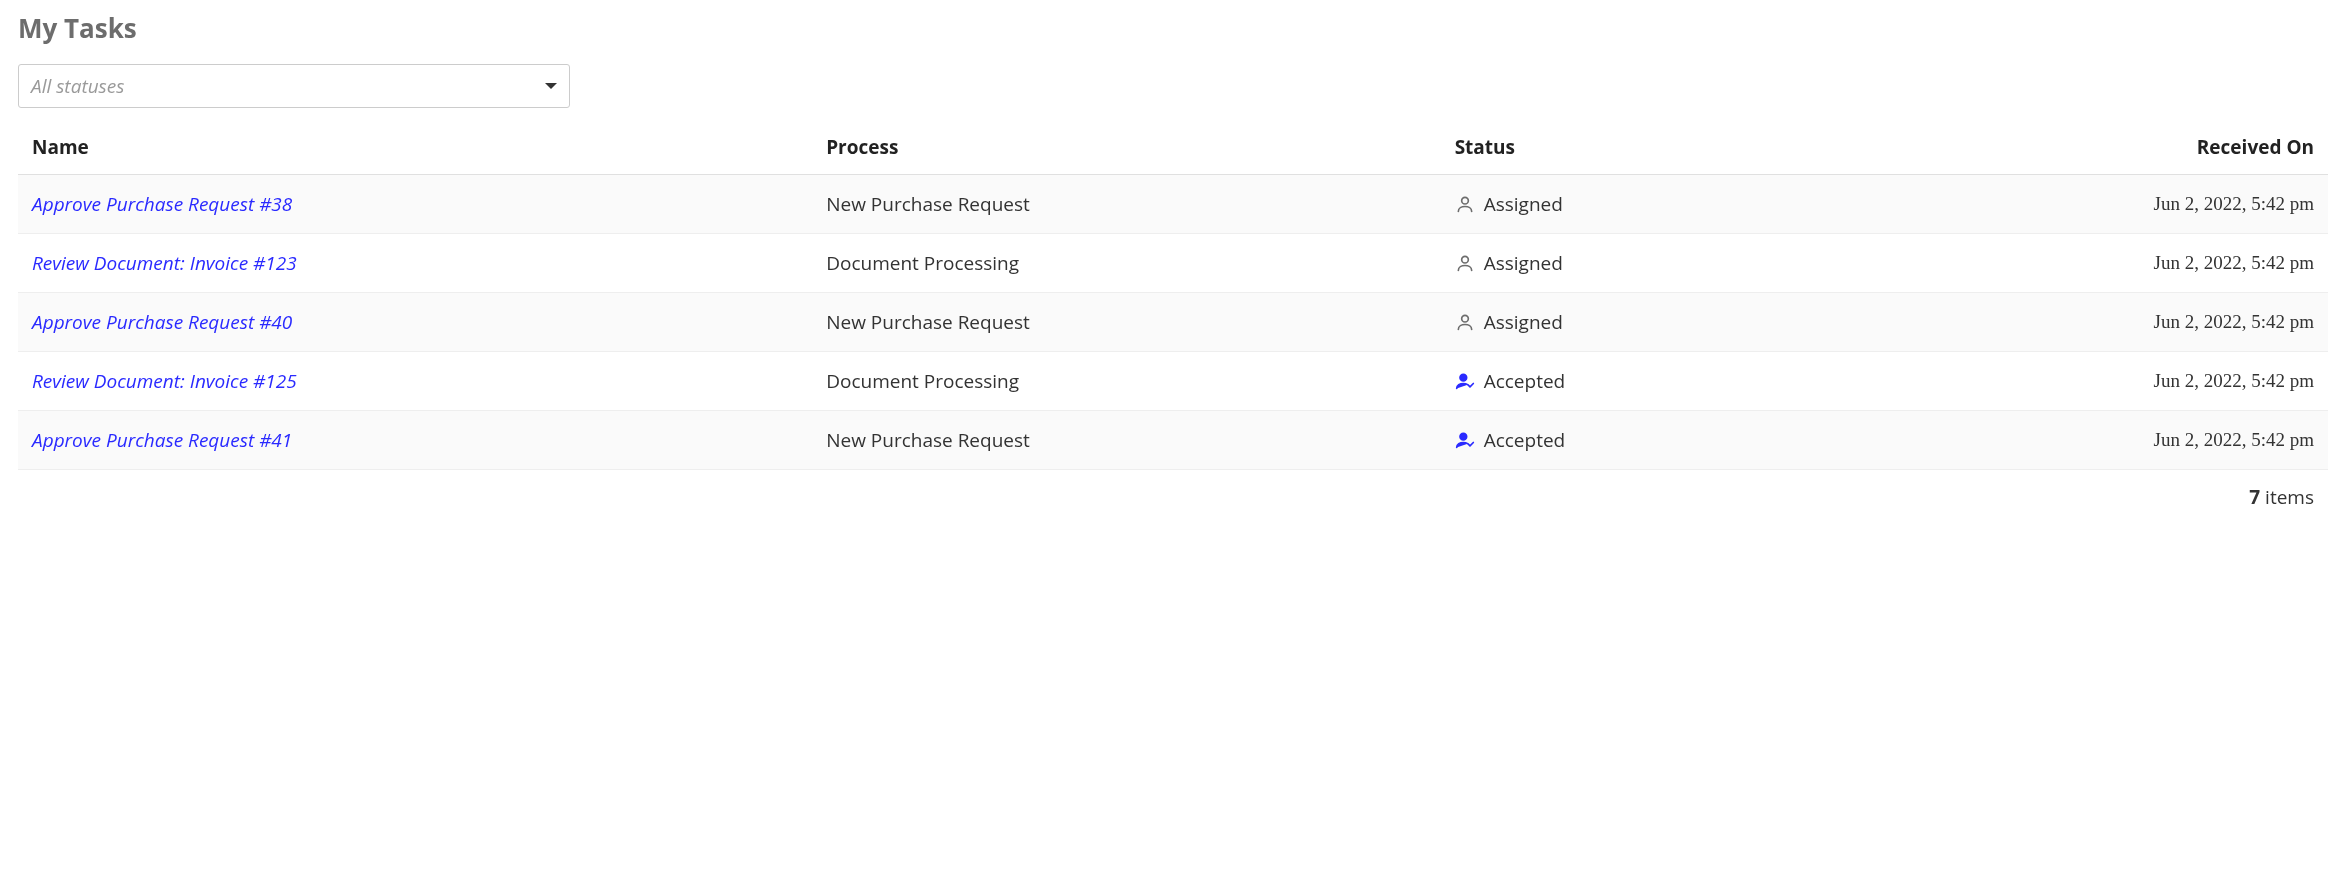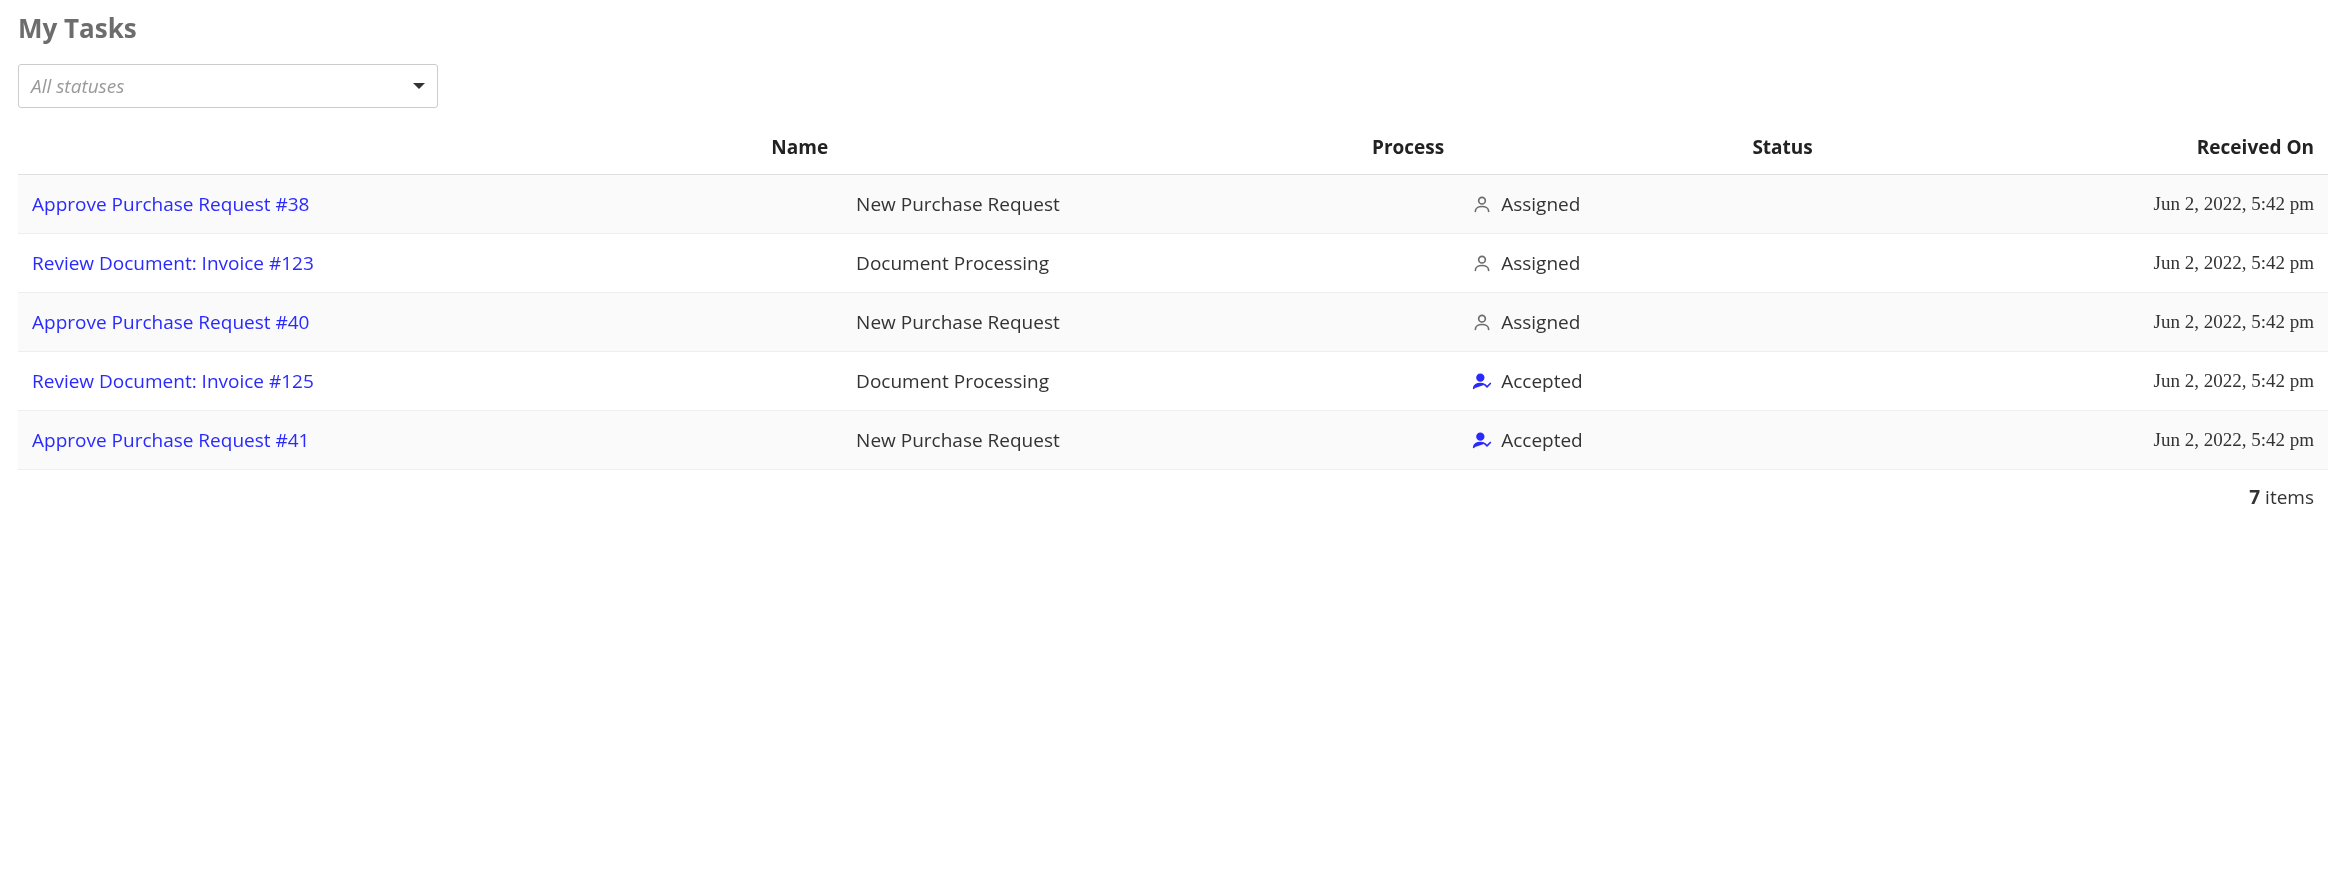--- a/index.html
+++ b/index.html
@@ -9,21 +9,21 @@
       padding: 10px 18px 30px 18px;
       color: #333;
     }
     .page-title {
       font-size: 26px;
       font-weight: 700;
       color: #6d6d6d;
       margin-bottom: 18px;
     }
     .status-filter {
-      width: 420px;
+      width: 552px;
       height: 44px;
       border: 1px solid #ccc;
       border-radius: 3px;
       display: flex;
       align-items: center;
       justify-content: space-between;
       padding: 0 12px;
       margin-bottom: 12px;
       cursor: pointer;
       background: #fff;
@@ -37,40 +37,41 @@
       width: 0; height: 0;
       border-left: 6px solid transparent;
       border-right: 6px solid transparent;
       border-top: 6px solid #333;
     }
     table.tasks {
       width: 100%;
       border-collapse: collapse;
     }
     table.tasks thead th {
-      text-align: right;
+      text-align: left;
       font-weight: 700;
       font-size: 19px;
       color: #222;
       padding: 14px 14px;
       border-bottom: 1px solid #e0e0e0;
     }
     table.tasks thead th.col-received { text-align: right; }
     table.tasks tbody td {
       padding: 16px 14px;
       font-size: 19px;
       border-bottom: 1px solid #eee;
       color: #333;
       vertical-align: middle;
     }
     table.tasks tbody tr:nth-child(odd) td { background: #fafafa; }
     table.tasks tbody tr:nth-child(even) td { background: #ffffff; }
     .task-link {
       color: #2a2aff;
       text-decoration: none;
+      font-style: italic;
     }
     .status-cell {
       display: flex;
       align-items: center;
       gap: 9px;
     }
     .status-icon { width: 20px; height: 20px; display: inline-flex; align-items: center; justify-content: center; }
     .status-icon svg { width: 20px; height: 20px; }
     .col-received-td { text-align: right; color: #333; font-family: Liberation Serif, serif; }
     .footer-count {

